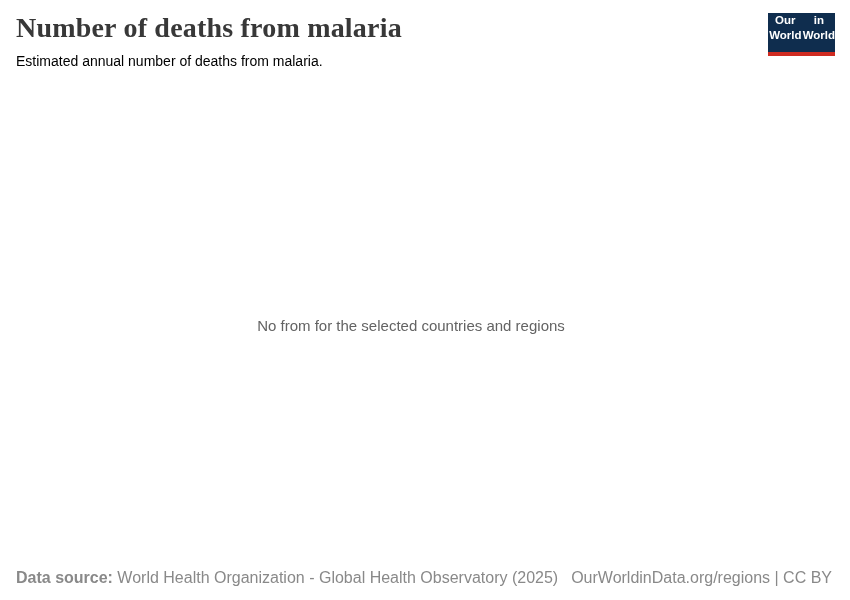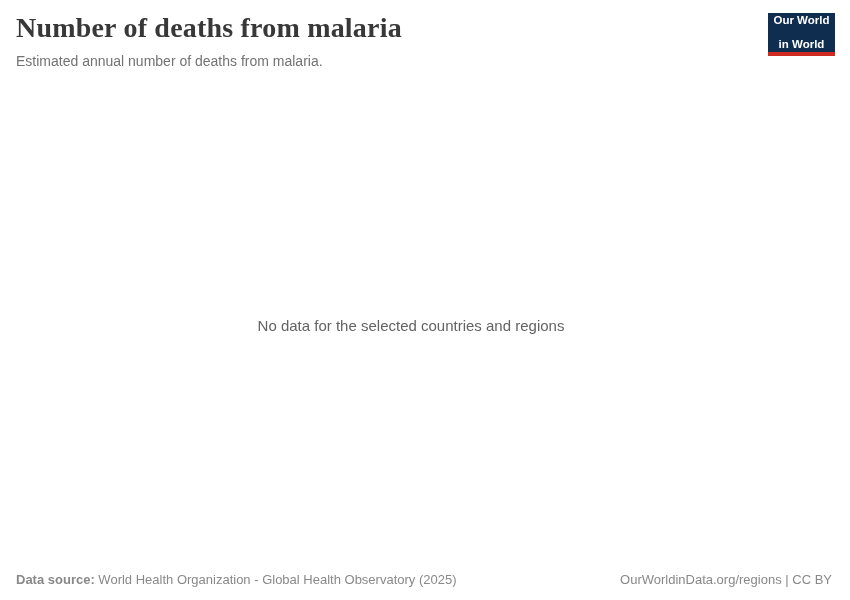--- a/index.html
+++ b/index.html
@@ -23,38 +23,38 @@
     font-weight: 700;
     font-size: 28px;
     line-height: 1.15;
     color: #383838;
     letter-spacing: 0.2px;
   }
   .chart-subtitle {
     margin-top: 9px;
     font-size: 14px;
     line-height: 1.2;
-    color: #737373;
+    color: #000000;
   }
   .owid-logo {
     position: absolute;
     top: 13px;
     right: 15px;
     width: 67px;
     height: 43px;
     background: #0f2d4e;
     border-bottom: 4px solid #cf2b21;
     color: #ffffff;
     font-size: 11.5px;
     font-weight: 700;
     line-height: 1.3;
     text-align: center;
     display: flex;
-    flex-direction: column;
-    justify-content: space-between;
+    flex-direction: row;
+    justify-content: flex-end;
     cursor: pointer;
   }
   .plot-area {
     position: absolute;
     top: 90px;
     bottom: 40px;
     left: 0;
     right: 0;
     display: flex;
     align-items: center;
@@ -67,21 +67,21 @@
     transform: translateX(-14px);
   }
   .footer {
     position: absolute;
     left: 16px;
     right: 18px;
     bottom: 12px;
     display: flex;
     justify-content: space-between;
     align-items: baseline;
-    font-size: 13px;
+    font-size: 16px;
     color: #898989;
     line-height: 1.25;
   }
   .data-source-label { font-weight: 700; }
   .attribution { color: #898989; text-decoration: none; cursor: pointer; }
 </style>
 </head>
 <body>
 
 <div class="frame">
@@ -90,21 +90,21 @@
     <h1 class="chart-title">Number of deaths from malaria</h1>
     <p class="chart-subtitle">Estimated annual number of deaths from malaria.</p>
   </div>
 
   <div class="owid-logo">
     <span>Our World</span>
     <span>in World</span>
   </div>
 
   <div class="plot-area">
-    <div class="no-data-message">No data for the selected countries and regions</div>
+    <div class="no-data-message">No from for the selected countries and regions</div>
   </div>
 
   <div class="footer">
     <div>
       <span class="data-source-label">Data source:</span><span> World Health Organization - Global Health Observatory (2025)</span>
     </div>
     <a class="attribution">OurWorldinData.org/regions | CC BY</a>
   </div>
 
 </div>

